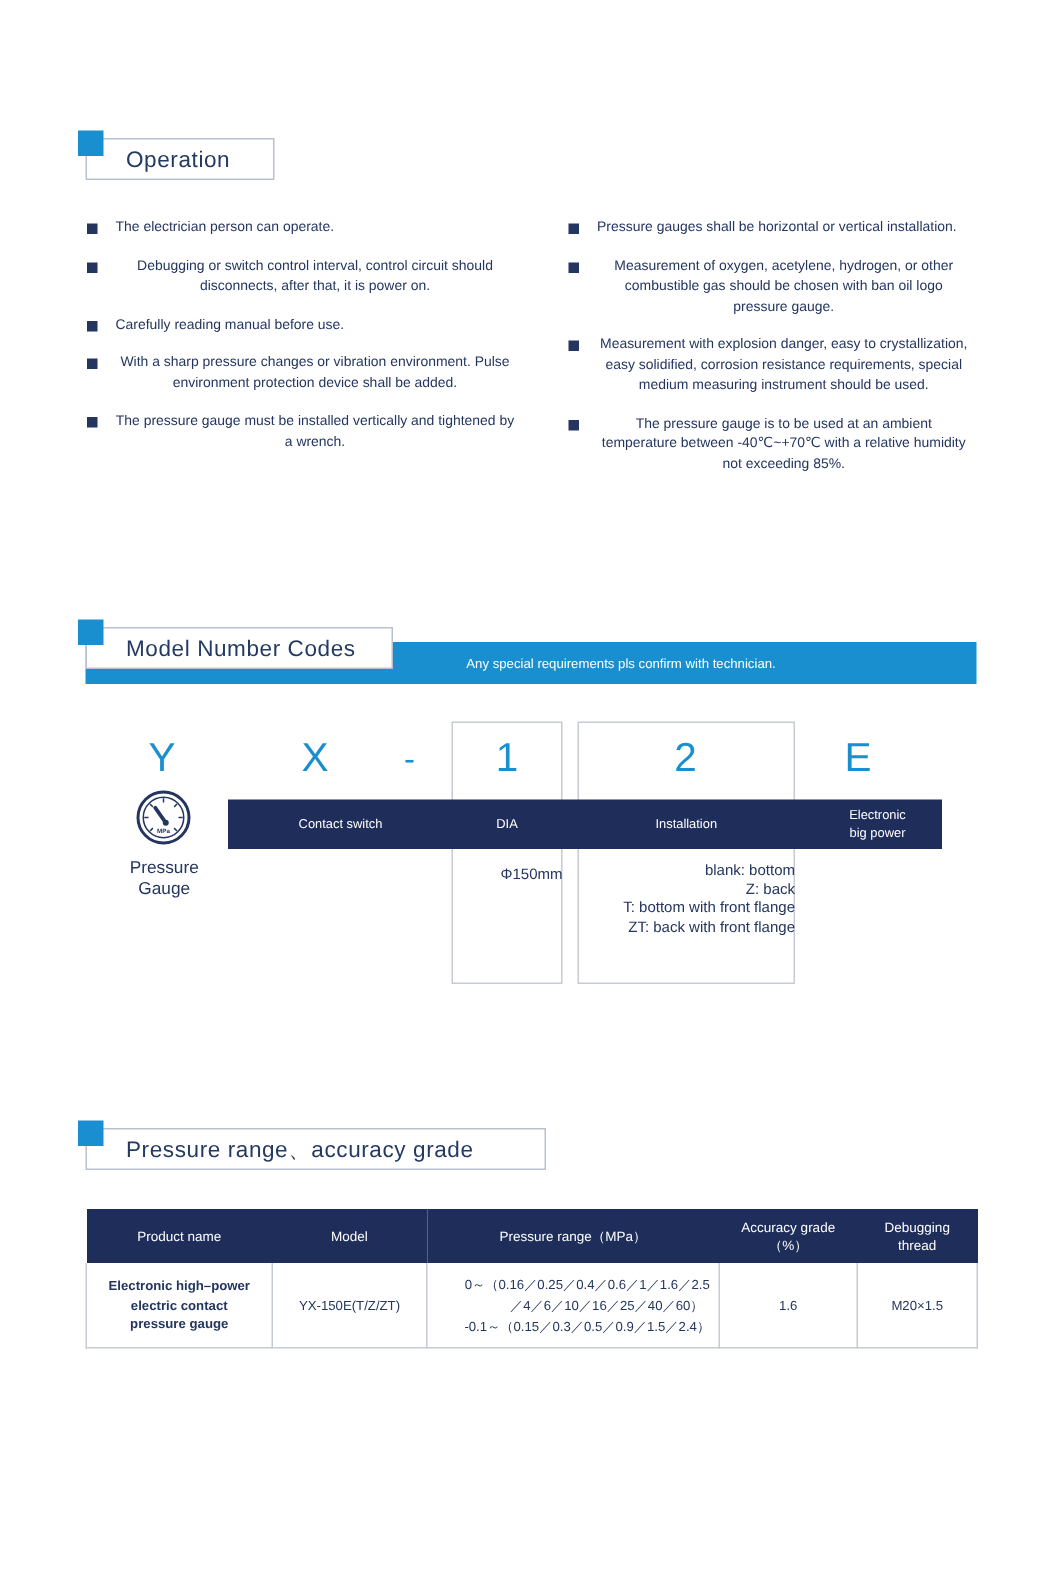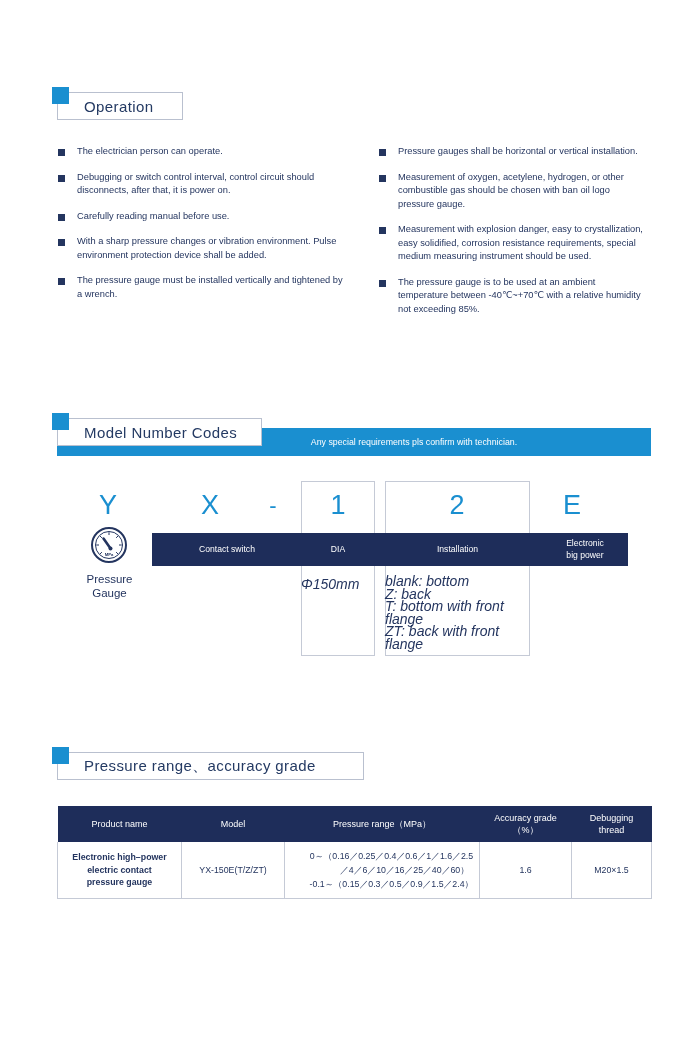--- a/index.html
+++ b/index.html
@@ -13,33 +13,33 @@
   
   .sec-head{position:absolute;height:28px;background:#ffffff;border:1px solid #b9c0cf;
             display:flex;align-items:center;box-sizing:border-box;z-index:3;}
   .sec-head .sq{position:absolute;left:-6px;top:-6px;width:17px;height:17px;background:#1a8fd0;}
   .sec-head .txt{font-size:15px;color:#243a63;letter-spacing:.4px;padding-left:26px;white-space:nowrap;}
 
   
   .bullet-col{position:absolute;}
   .bul{position:relative;display:flex;margin-bottom:12px;}
   .bul .mark{width:7px;height:7px;background:#24355f;flex:0 0 7px;margin-top:4px;margin-right:12px;}
-  .bul .body{font-size:9.3px;line-height:13.5px;color:#24355f;}
+  .bul .body{font-size:9.3px;line-height:13.5px;color:#24355f;text-align:center;}
 
   
   .band{position:absolute;background:#1a8fd0;height:28px;display:flex;align-items:center;z-index:2;}
   .band .tag{font-size:8.8px;color:#ffffff;width:100%;text-align:center;padding-left:120px;box-sizing:border-box;}
 
   
   .codebox{position:absolute;border:1px solid #c5cad6;box-sizing:border-box;background:transparent;z-index:1;}
   .letter{position:absolute;font-size:27px;color:#1a8fd0;text-align:center;font-weight:400;line-height:1;}
   .dash{position:absolute;font-size:22px;color:#1a8fd0;text-align:center;line-height:1;}
   .navybar{position:absolute;background:#1e2d5a;z-index:4;}
   .navybar .cell{position:absolute;color:#ffffff;font-size:8.6px;text-align:center;line-height:11.5px;}
-  .detail{position:absolute;font-size:14px;line-height:12.5px;color:#24355f;text-align:left;z-index:5;font-style:italic;}
+  .detail{position:absolute;font-size:10px;line-height:12.5px;color:#24355f;text-align:right;z-index:5;}
   .gauge-label{position:absolute;font-size:11.5px;line-height:14px;color:#24355f;text-align:center;}
   .gauge-ico{position:absolute;}
 
   
   .tbl{position:absolute;border-collapse:collapse;table-layout:fixed;margin-top:12px;}
   .tbl th{background:#1e2d5a;color:#ffffff;font-size:9px;font-weight:400;line-height:12px;
           padding:6px 3px;text-align:center;vertical-align:middle;border:none;}
   .tbl td{border:1px solid #c5cad6;border-top:none;font-size:8.8px;color:#24355f;
           text-align:center;vertical-align:middle;padding:7px 4px;line-height:13px;}
   .tbl td.prod{font-weight:bold;line-height:12.5px;}

